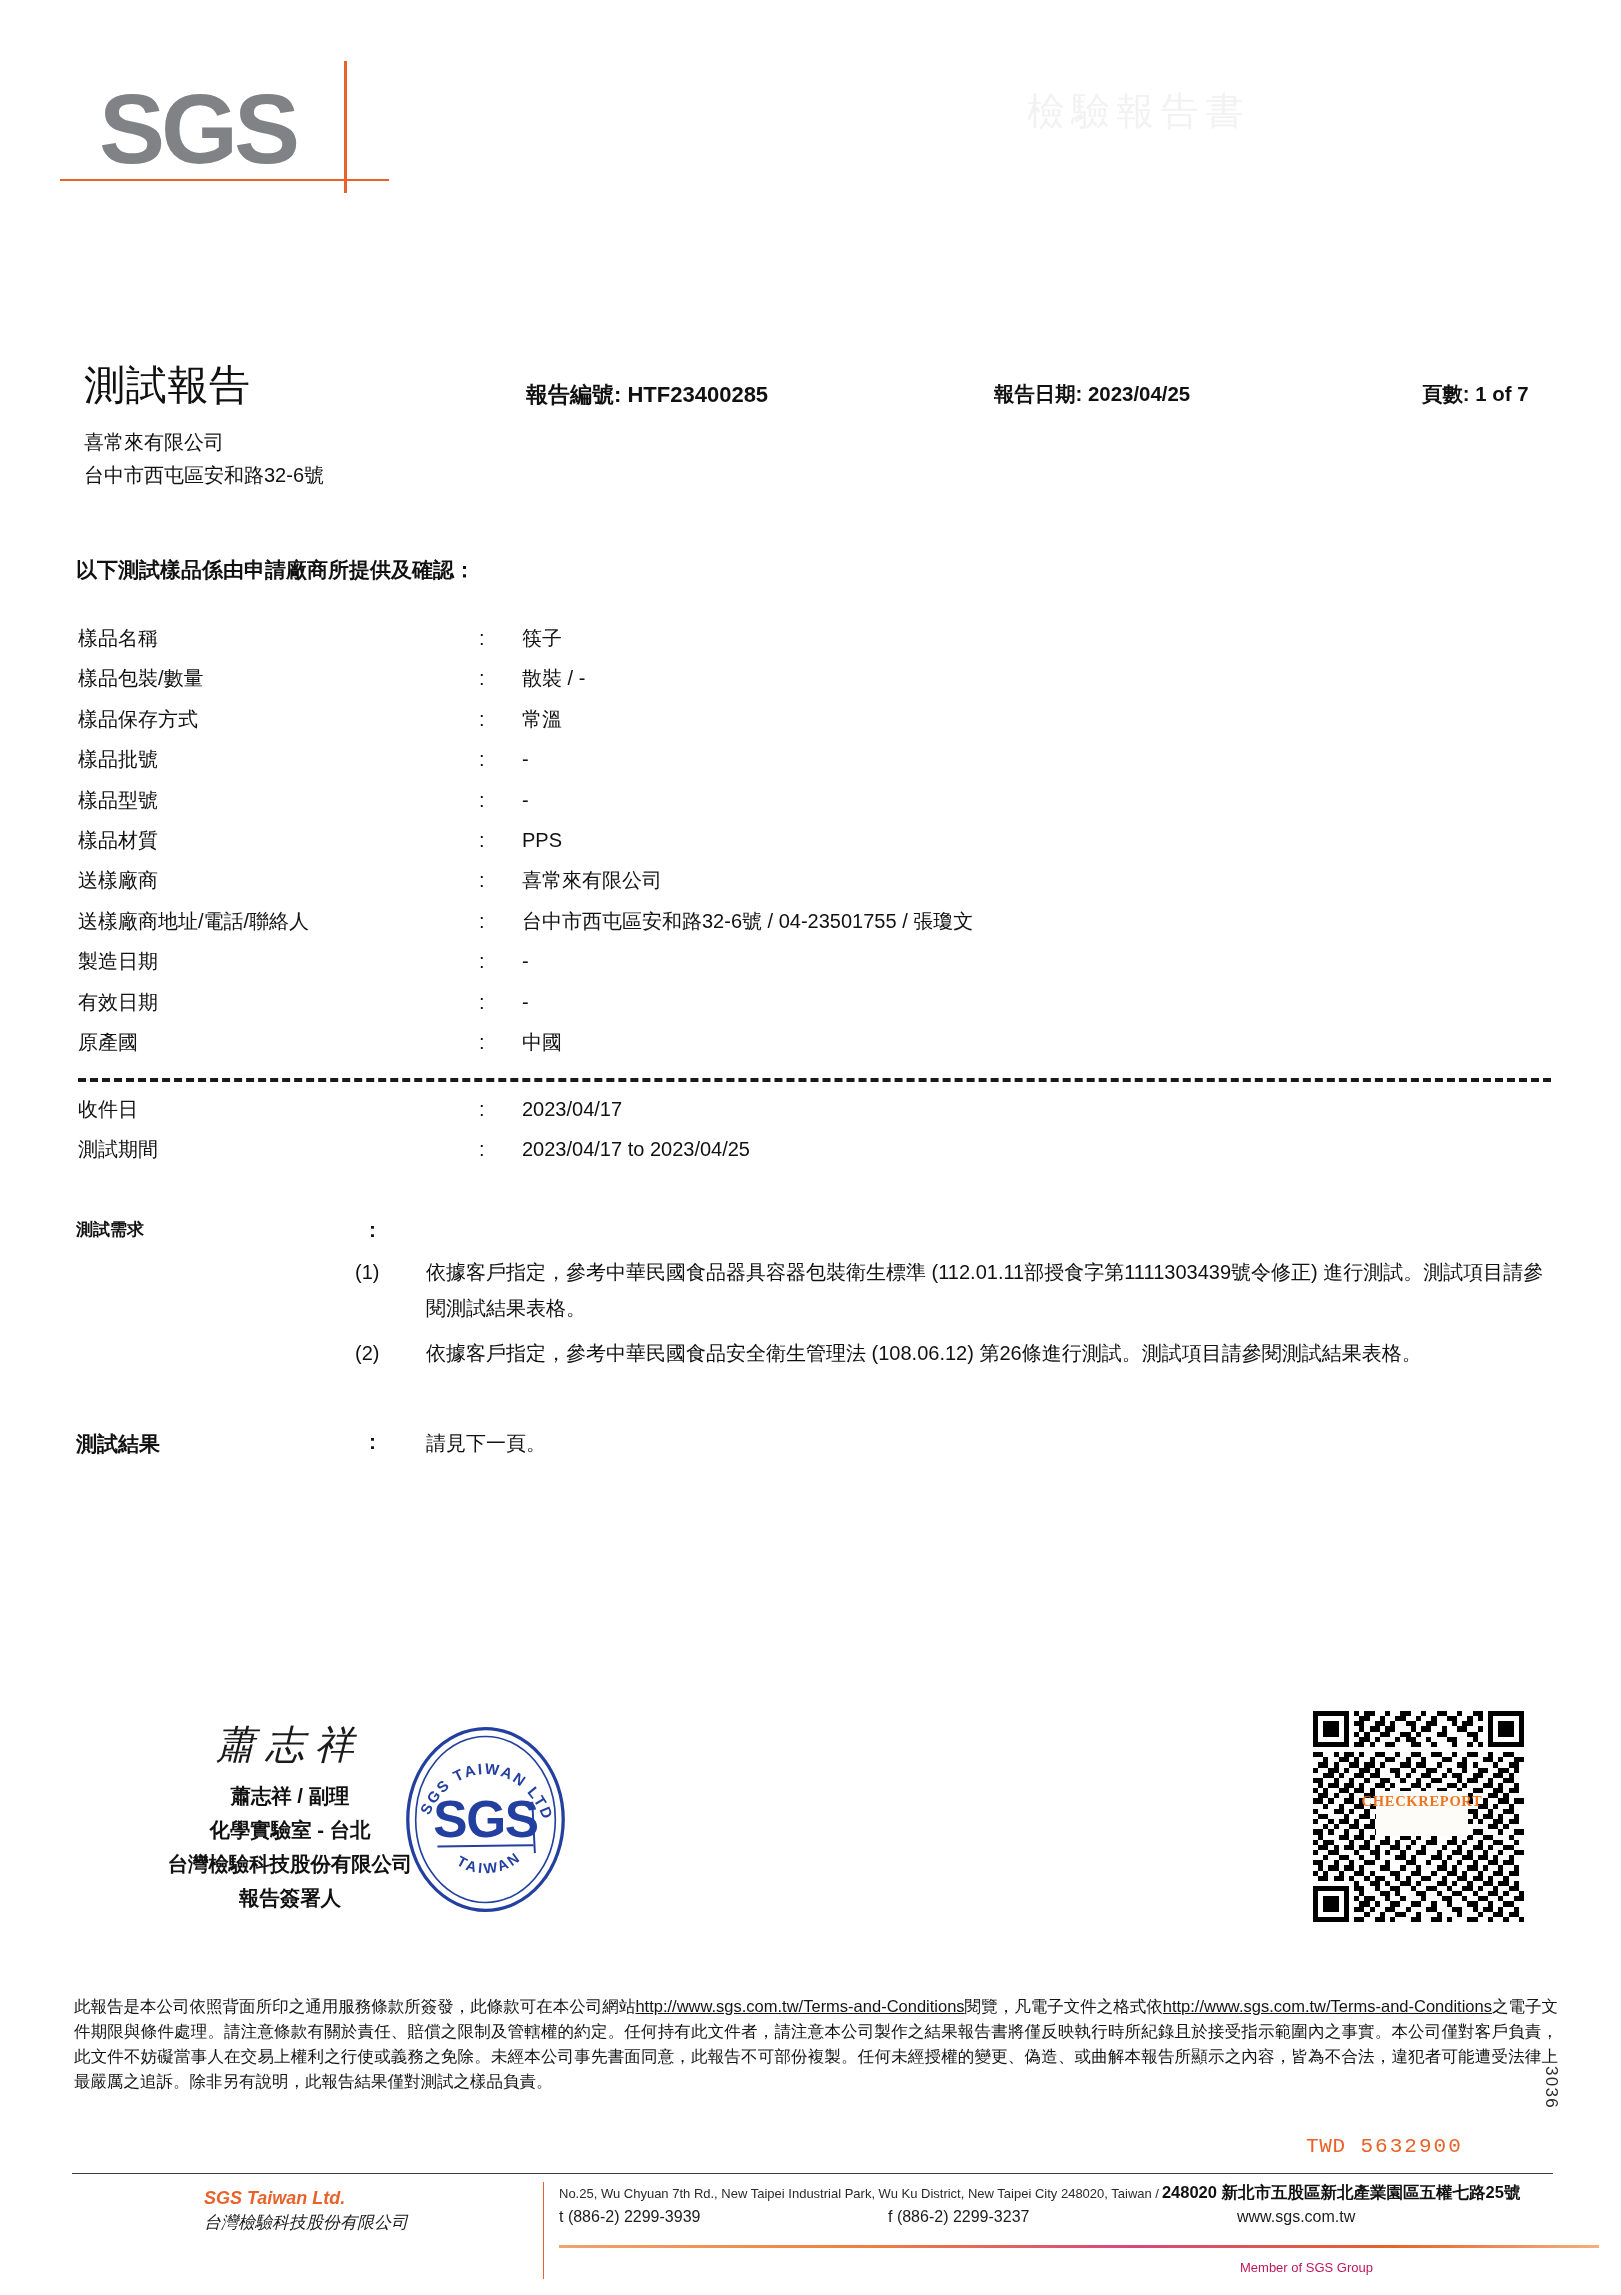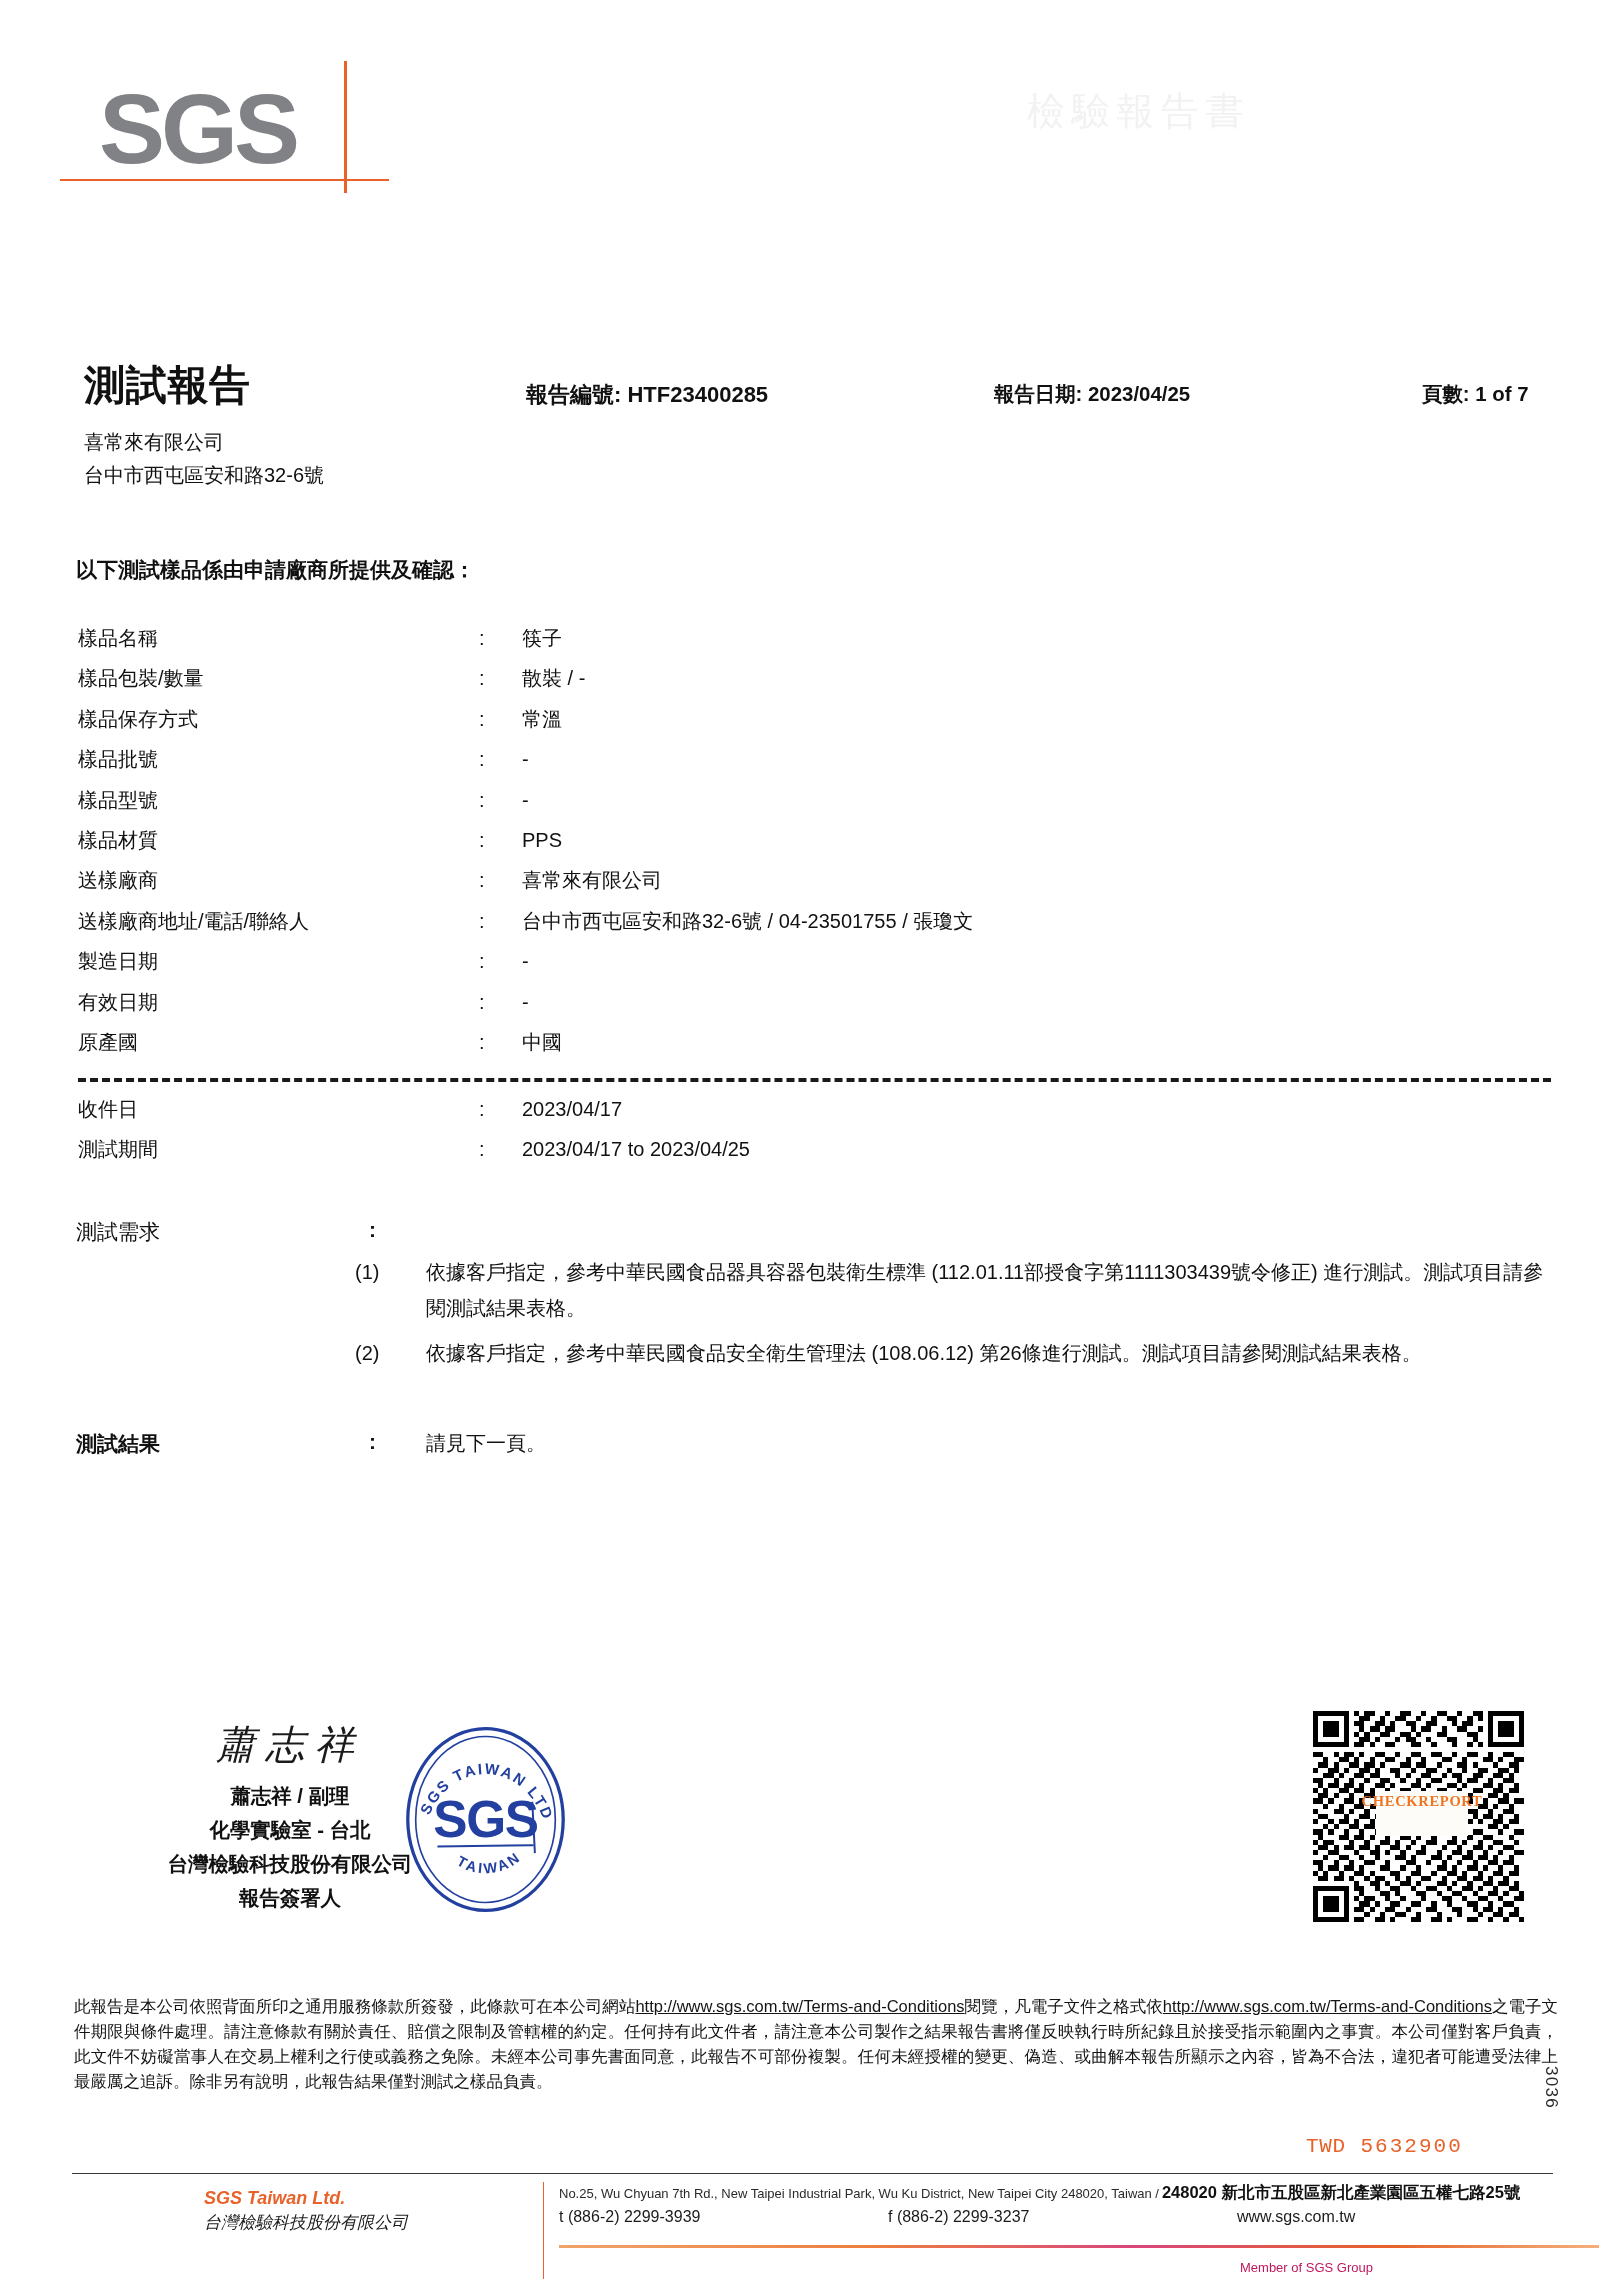--- a/index.html
+++ b/index.html
@@ -55,21 +55,21 @@
     height: 2px;
     background: #e8622a;
   }
 
   
   .hdr-title {
     position: absolute;
     left: 84px;
     top: 365px;
     font-size: 41px;
-    font-weight: bold;
+    font-weight: normal;
     letter-spacing: 0.7px;
     line-height: 1;
   }
   .hdr-company {
     position: absolute;
     left: 84px;
     top: 428px;
     font-size: 20px;
     line-height: 29px;
   }
@@ -157,22 +157,22 @@
     margin-left: 6px;
   }
   .date-table td.k { width: 401px; }
   .date-table td.c { width: 43px; }
 
   
   .req-label {
     position: absolute;
     left: 76px;
     top: 1218px;
-    font-size: 21px;
-    font-weight: normal;
+    font-size: 17px;
+    font-weight: bold;
   }
   .req-colon {
     position: absolute;
     left: 369px;
     top: 1218px;
     font-size: 21px;
     font-weight: bold;
   }
   .req-list {
     position: absolute;

